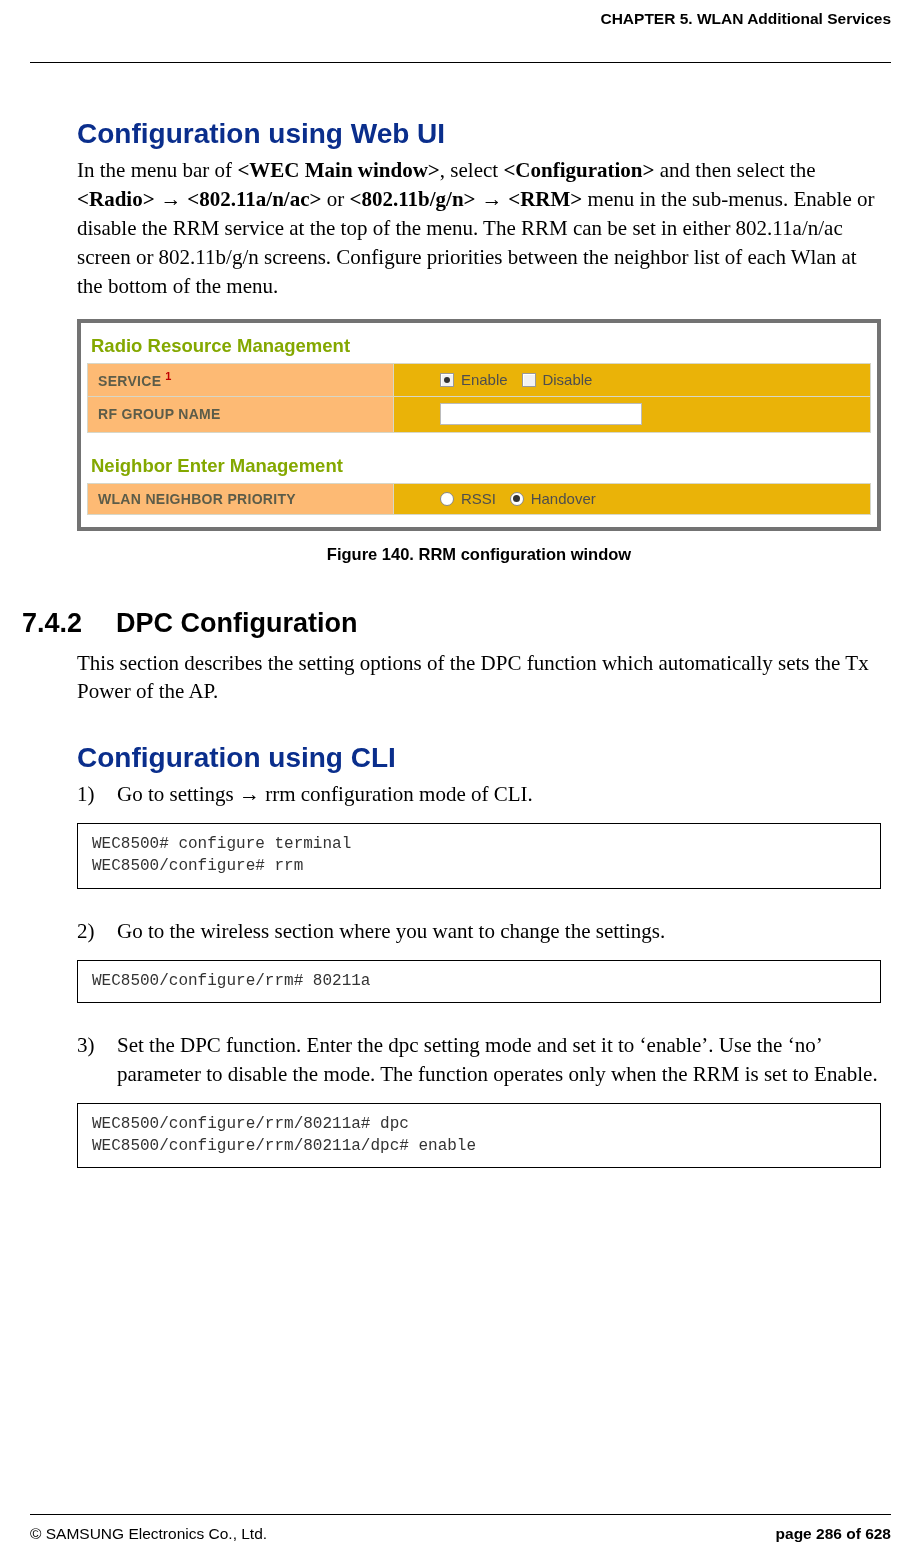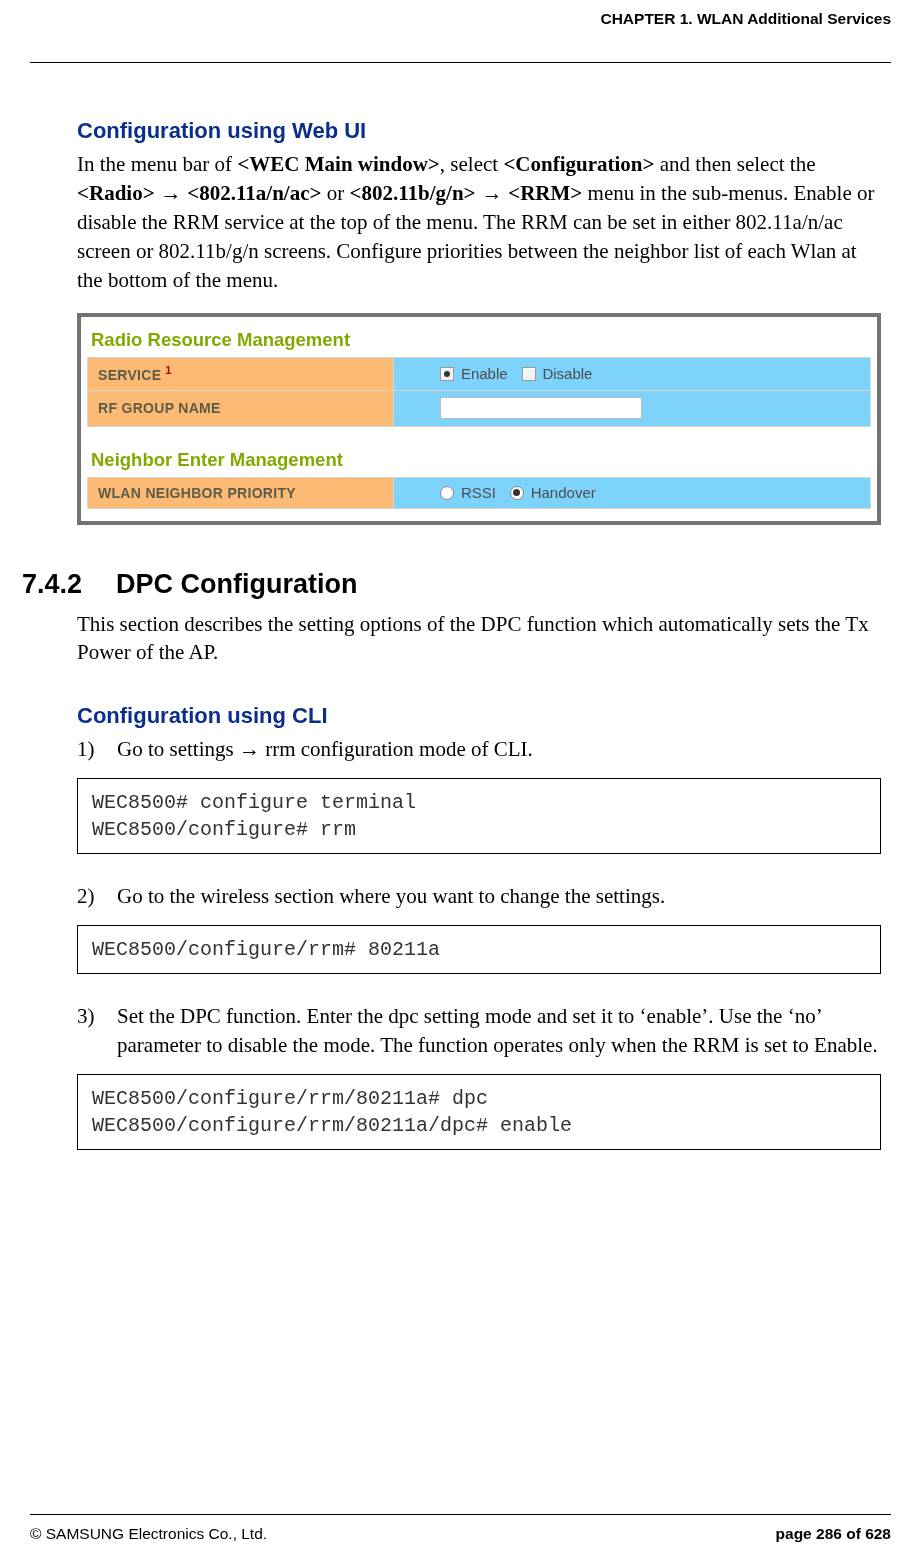--- a/index.html
+++ b/index.html
@@ -27,21 +27,21 @@
     text-align: right;
     padding-bottom: 4px;
   }
   .content {
     padding: 55px 10px 0 47px;
   }
   .h3 {
     font-family: Arial, Helvetica, sans-serif;
     color: #0A2E8C;
     font-weight: bold;
-    font-size: 22px;
+    font-size: 28px;
     margin: 0 0 6px 0;
   }
   .para {
     font-size: 21px;
     line-height: 1.38;
     margin: 0 0 12px 0;
   }
   .bold { font-weight: bold; }
   .arrow { font-family: Arial, sans-serif; }
   .figure-box {
@@ -69,21 +69,21 @@
     vertical-align: middle;
   }
   .form-table td.label-cell {
     background: #fdba74;
     color: #5c5c49;
     font-weight: bold;
     width: 285px;
     letter-spacing: 0.3px;
   }
   .form-table td.value-cell {
-    background: #7dd3fc;
+    background: #eab308;
     color: #555;
     padding-left: 46px;
   }
   .sup {
     color: #c00000;
     font-size: 11px;
     vertical-align: super;
     margin-left: 4px;
     font-weight: bold;
   }
@@ -157,21 +157,21 @@
     gap: 16px;
     font-size: 21px;
     line-height: 1.38;
     margin-bottom: 8px;
   }
   .numlist li .marker { min-width: 24px; }
   .codebox {
     border: 1px solid #000;
     padding: 10px 14px;
     font-family: "Courier New", Courier, monospace;
-    font-size: 20px;
+    font-size: 16px;
     white-space: pre;
     margin: 14px 0 28px 0;
     line-height: 1.35;
     color: #333;
   }
   .bottom-area {
     position: absolute;
     left: 30px; right: 30px;
     bottom: 22px;
   }
@@ -189,21 +189,21 @@
     font-size: 15px;
     color: #4e4e4e;
     margin-right: 10px;
   }
 </style>
 </head>
 <body>
 
 <div class="page">
 
-  <div class="header-text">CHAPTER 1. WLAN Additional Services</div>
+  <div class="header-text">CHAPTER 5. WLAN Additional Services</div>
   <div class="top-border"></div>
 
   <div class="content">
 
     <div class="h3">Configuration using Web UI</div>
     <p class="para">
       <span>In the menu bar of </span><span class="bold">&lt;WEC Main window&gt;</span><span>, select </span><span class="bold">&lt;Configuration&gt;</span><span> and then select the </span><span class="bold">&lt;Radio&gt;</span><span class="arrow"> → </span><span class="bold">&lt;802.11a/n/ac&gt;</span><span> or </span><span class="bold">&lt;802.11b/g/n&gt;</span><span class="arrow"> → </span><span class="bold">&lt;RRM&gt;</span><span> menu in the sub-menus. Enable or disable the RRM service at the top of the menu. The RRM can be set in either 802.11a/n/ac screen or 802.11b/g/n screens. Configure priorities between the neighbor list of each Wlan at the bottom of the menu.</span>
     </p>
 
     <div class="figure-box">
@@ -237,20 +237,21 @@
           <td class="value-cell rrm-radio-group">
             <span class="radio-dot"></span>
             <span class="lbl">RSSI</span>
             <span class="radio-dot checked"></span>
             <span class="lbl">Handover</span>
           </td>
         </tr>
       </tbody>
         </table>
     </div>
+    <div class="caption">Figure 140. RRM configuration window</div>
 
     <div class="section-row">
       <div class="sec-num">7.4.2</div>
       <div class="sec-title">DPC Configuration</div>
     </div>
 
     <p class="para">This section describes the setting options of the DPC function which automatically sets the Tx Power of the AP.</p>
 
     <div class="h3" style="margin-top:36px">Configuration using CLI</div>
 

